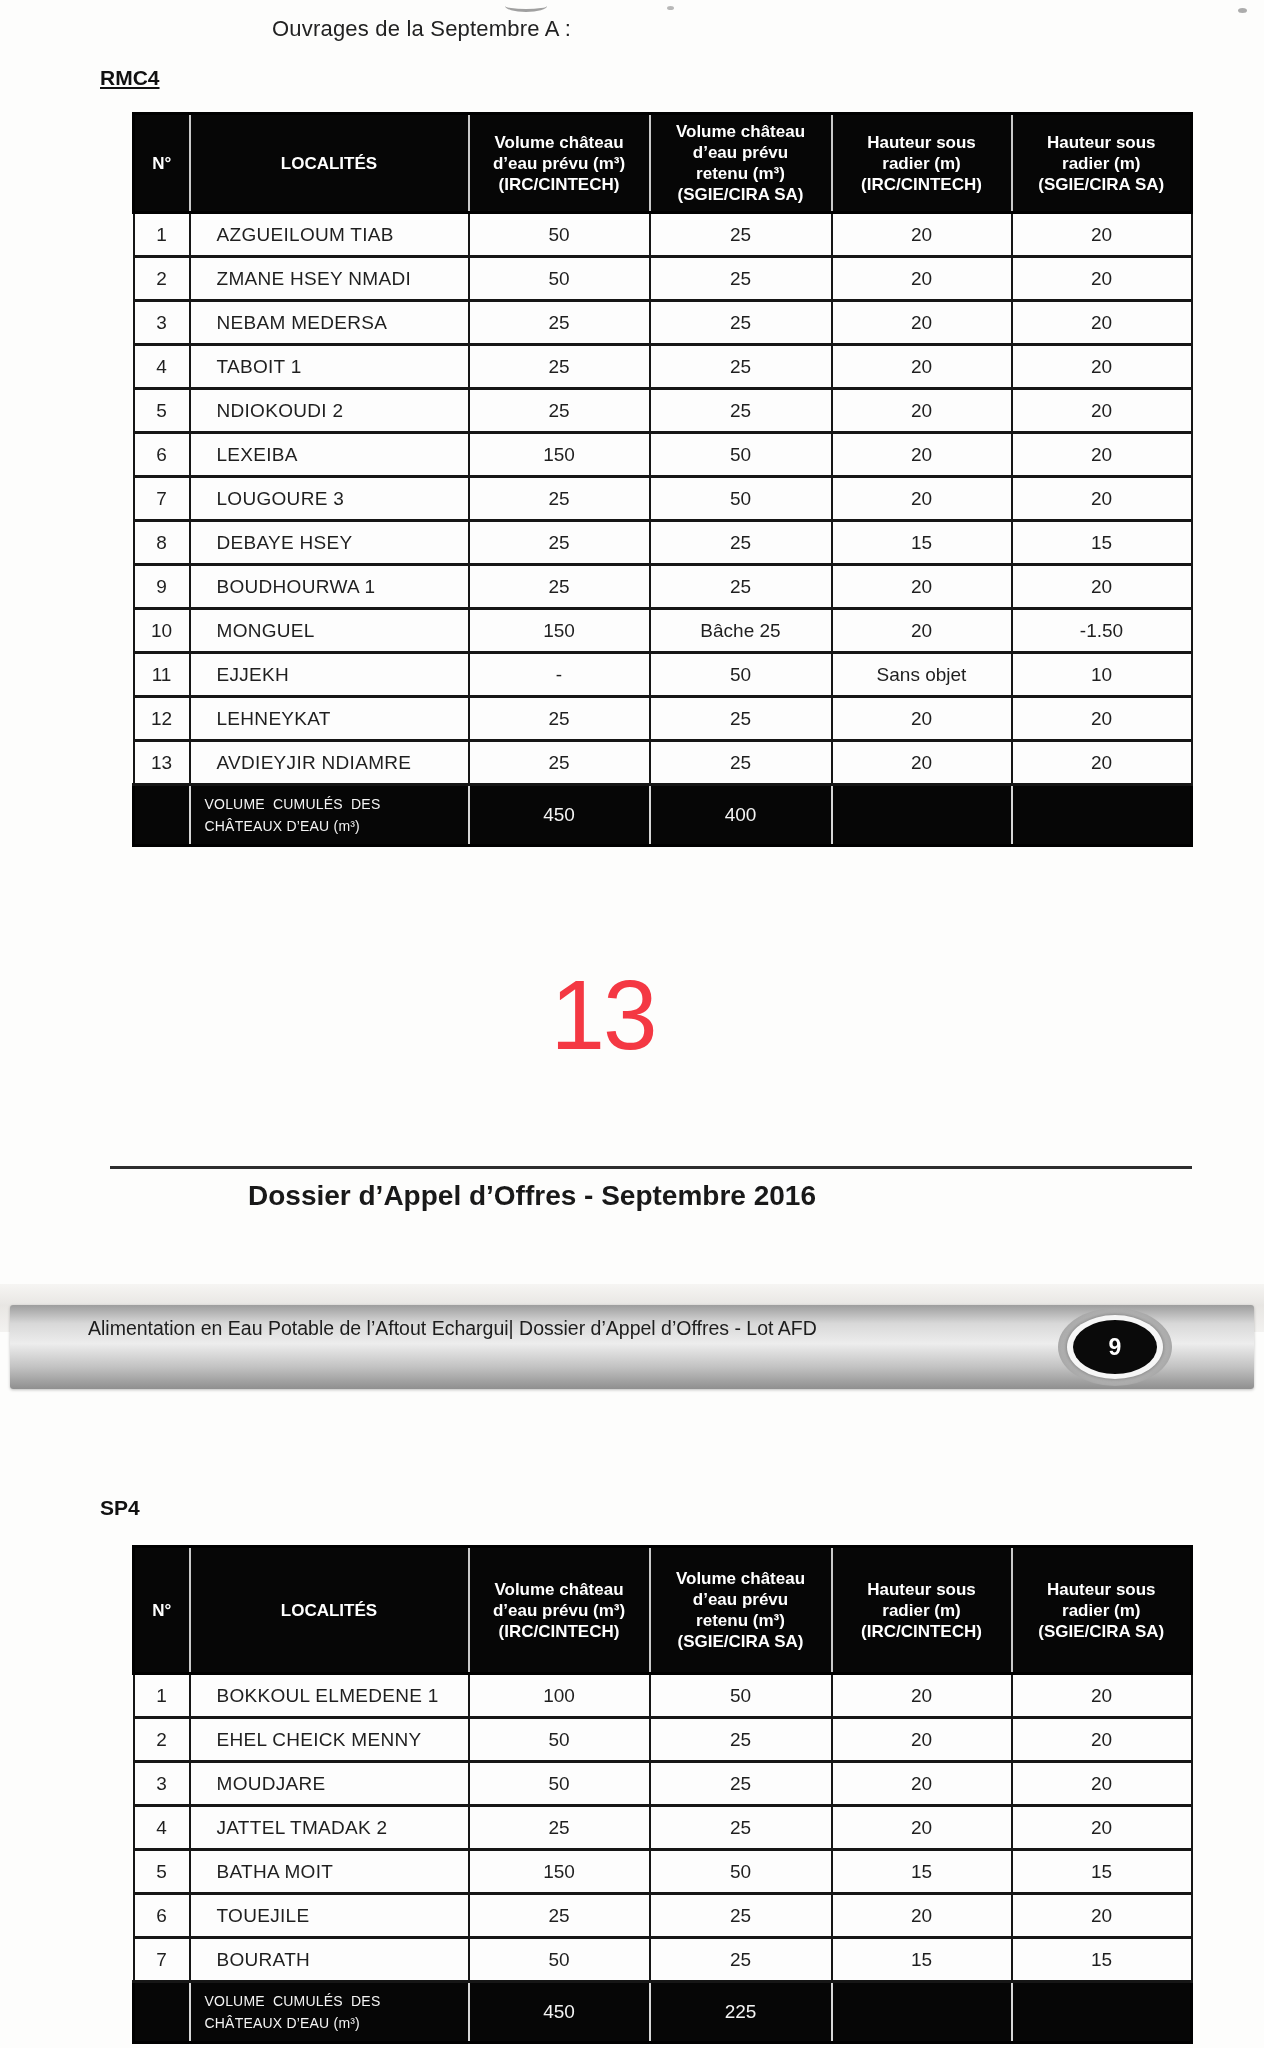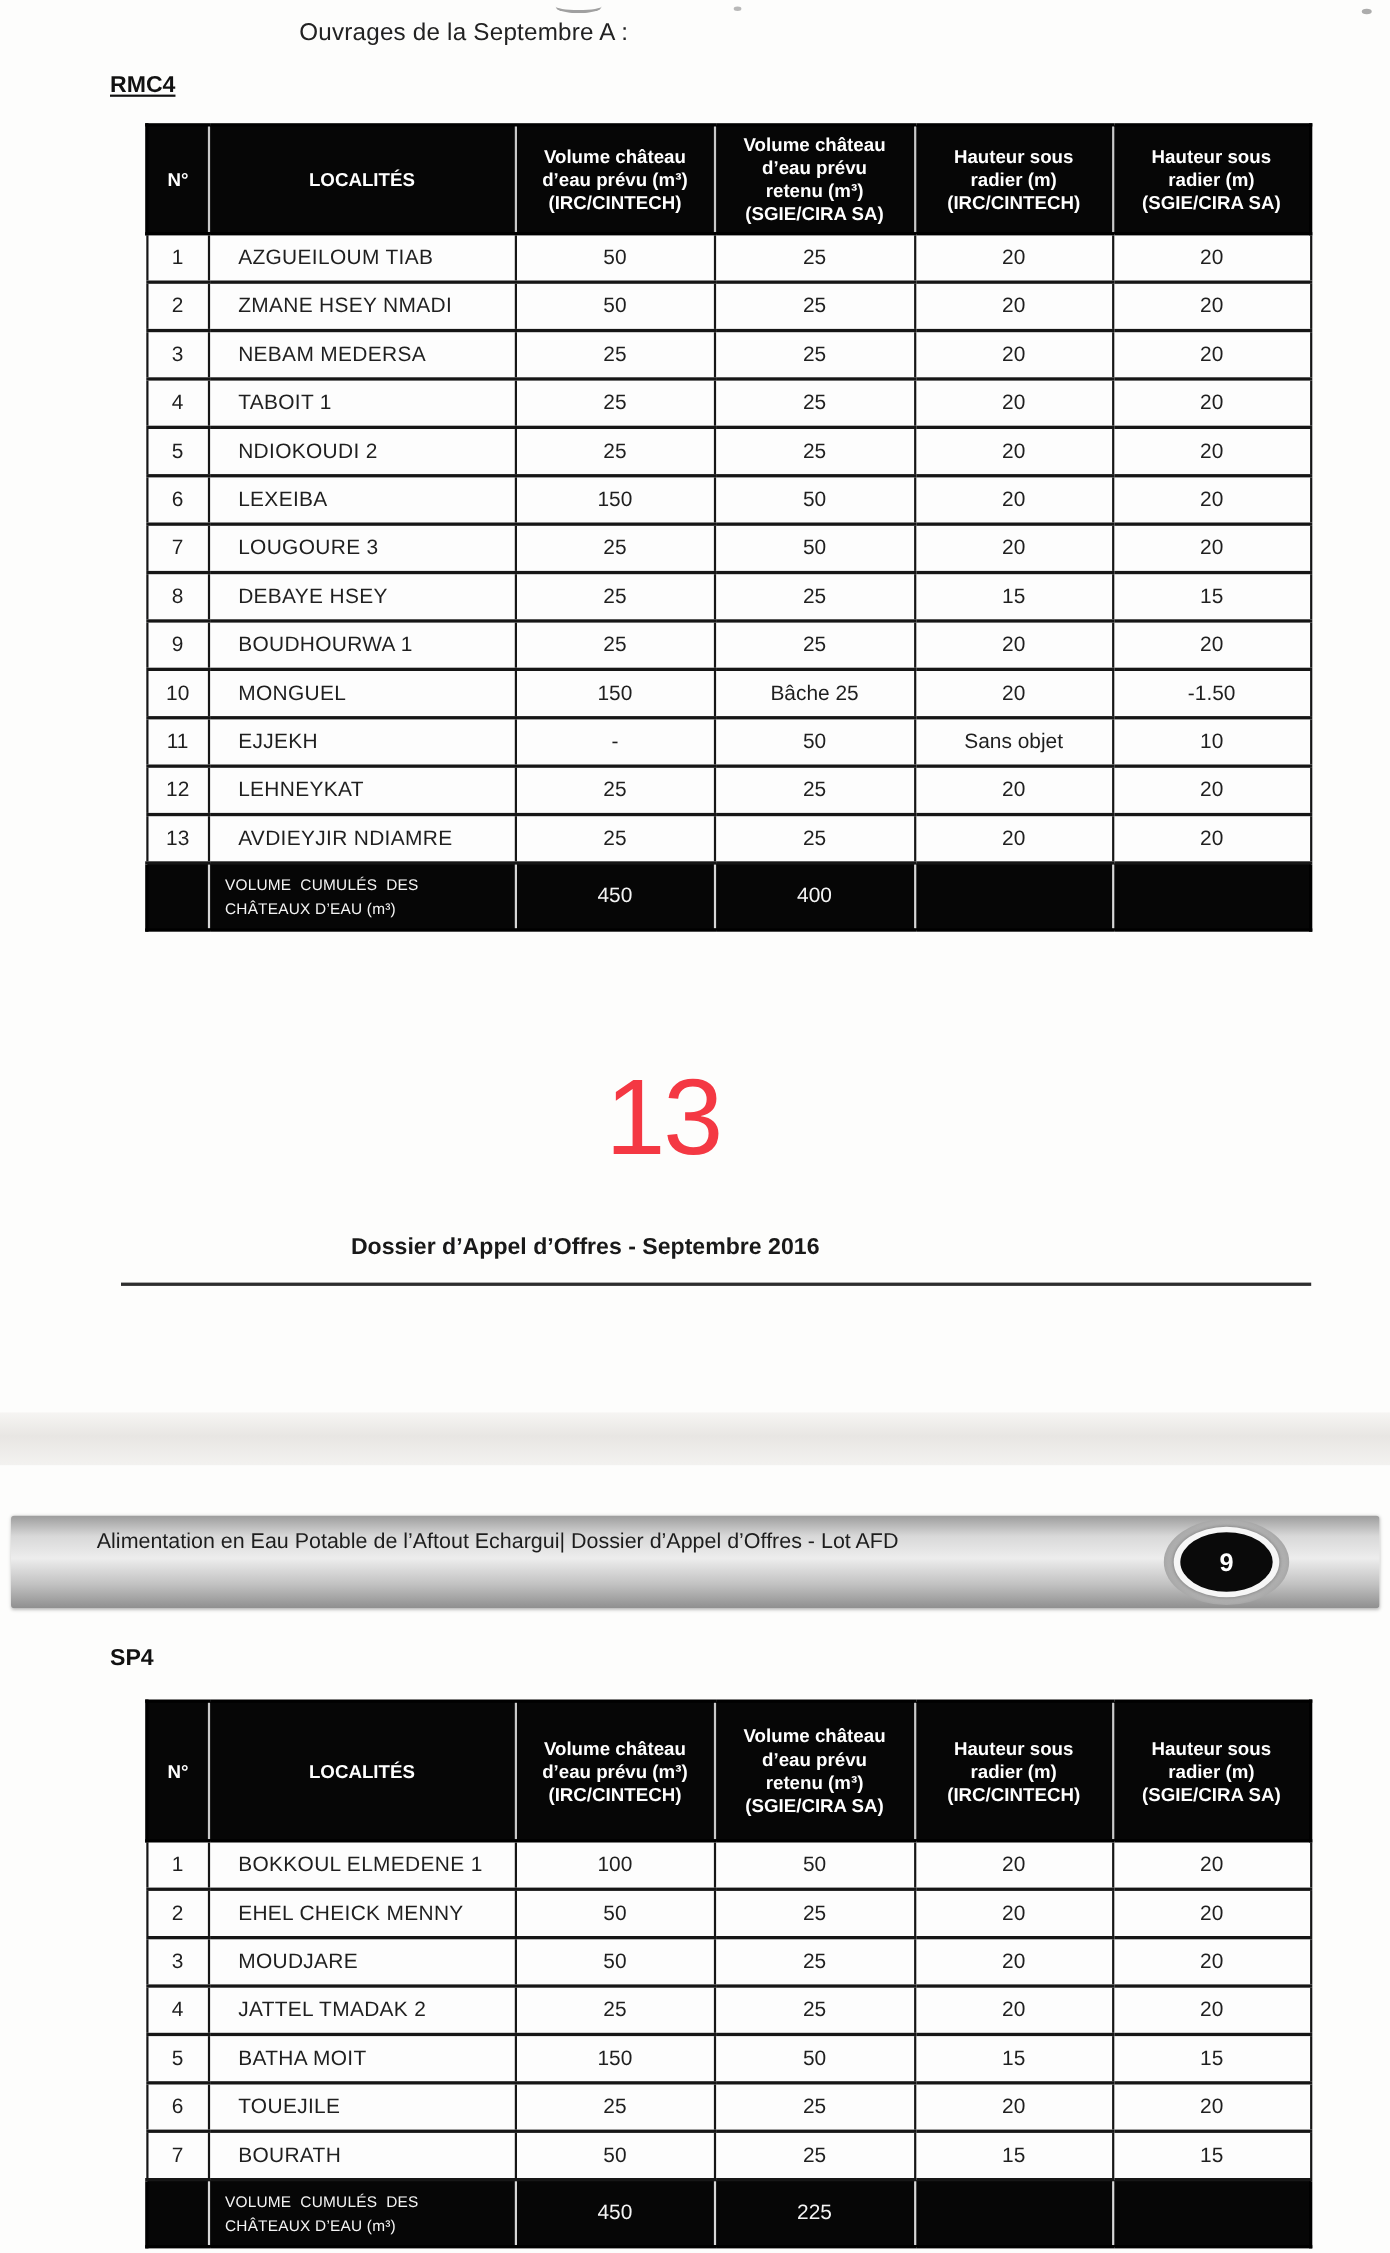--- a/index.html
+++ b/index.html
@@ -75,33 +75,33 @@
   }
 
   
   .red-page-num{
     position:absolute;left:543px;top:966px;width:120px;
     font-size:98px;color:#f43843;text-align:center;line-height:1;
     letter-spacing:-2px;
   }
   .footer-rule{position:absolute;left:110px;top:1166px;width:1082px;height:3px;background:#2e2e2e;}
   .footer-text{
-    position:absolute;left:112px;top:1122px;width:840px;
-    text-align:center;font-weight:bold;font-size:21px;color:#191919;
+    position:absolute;left:112px;top:1180px;width:840px;
+    text-align:center;font-weight:bold;font-size:28px;color:#191919;
   }
 
   
   .page-gap{
     position:absolute;left:0;top:1284px;width:1264px;height:48px;
     background:linear-gradient(180deg,#f6f5f3 0%,#e8e6e3 45%,#f3f2f0 100%);
   }
 
   
   .doc-band{
-    position:absolute;left:10px;top:1378px;width:1244px;height:84px;
+    position:absolute;left:10px;top:1305px;width:1244px;height:84px;
     background:linear-gradient(180deg,#9d9d9d 0%,#d8d8d8 22%,#ededed 46%,#c2c2c2 74%,#8f8f8f 100%);
     border-radius:3px;box-shadow:0 1px 3px rgba(0,0,0,.25);
   }
   .band-line1{position:absolute;left:78px;top:12px;font-size:19.5px;color:#1d1d1d;white-space:nowrap;}
   .band-line2{position:absolute;left:70px;top:39px;font-size:19.5px;font-weight:bold;color:#141414;white-space:nowrap;}
 
   .badge-halo{
     position:absolute;left:1048px;top:3px;width:114px;height:78px;
     border-radius:50%;
     background:radial-gradient(ellipse at center,#bdbdbd 55%,#a2a2a2 75%,rgba(150,150,150,0) 100%);

